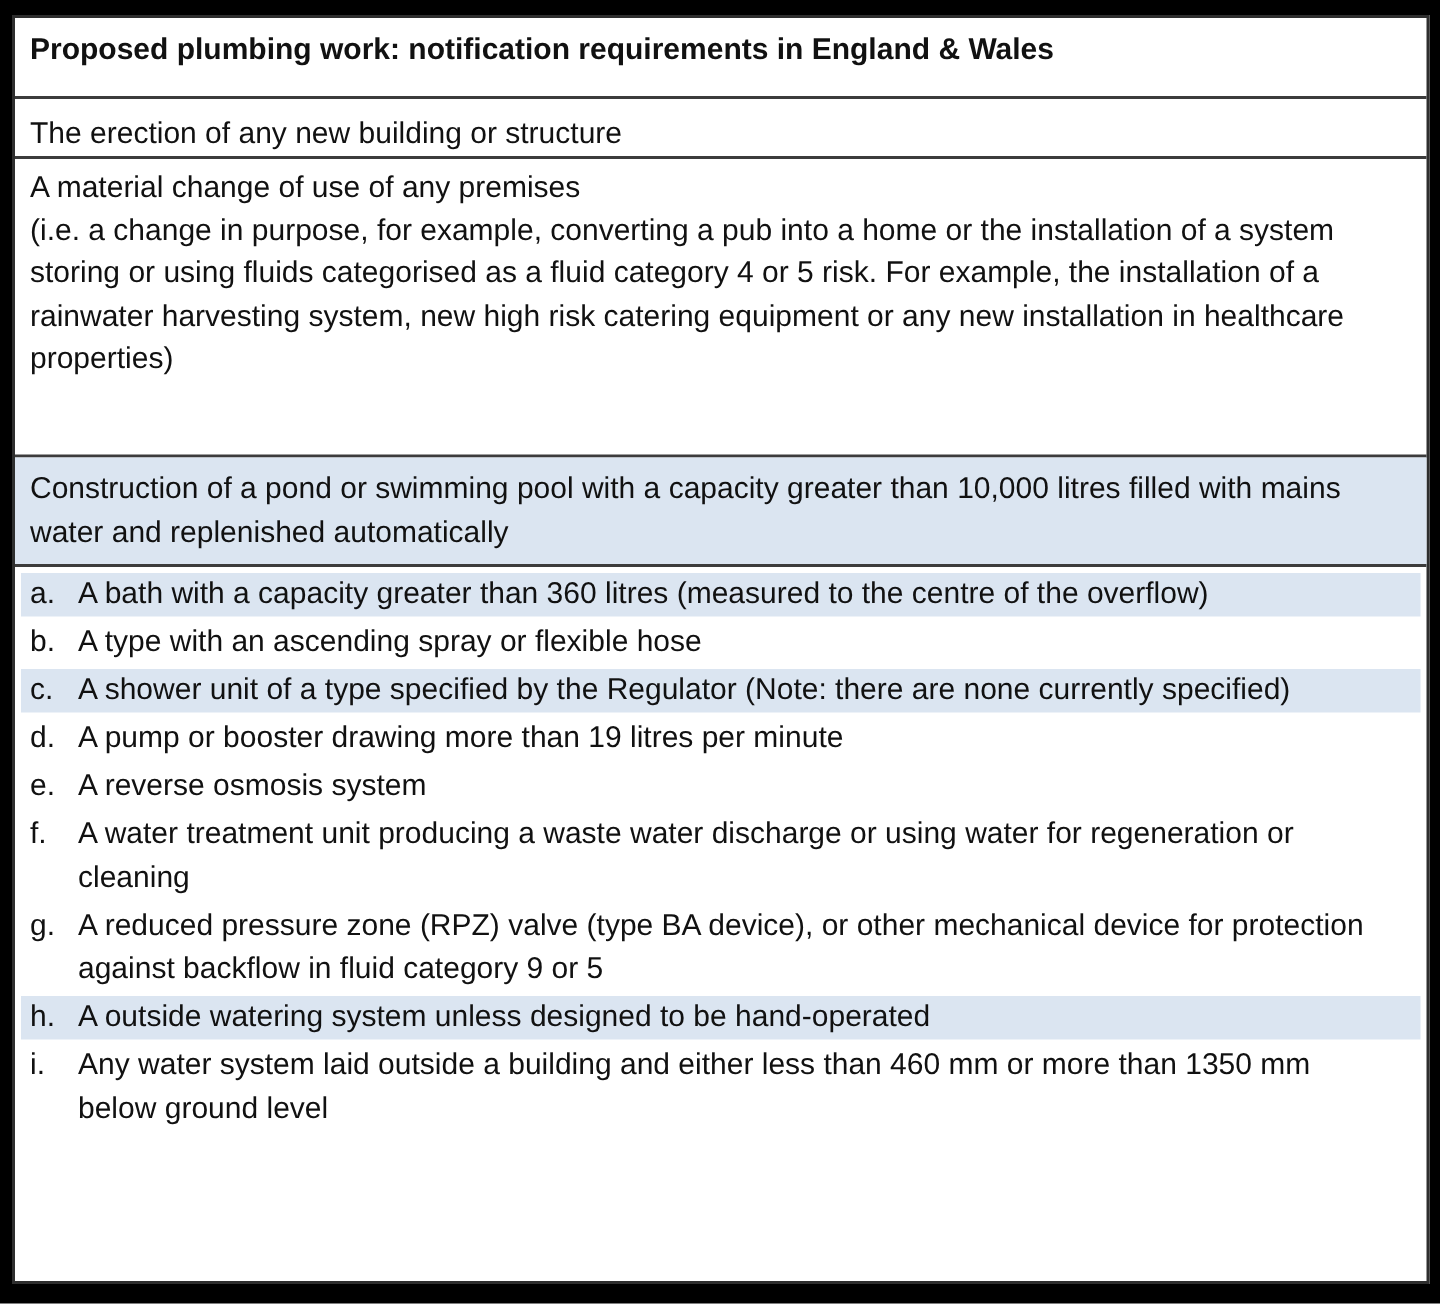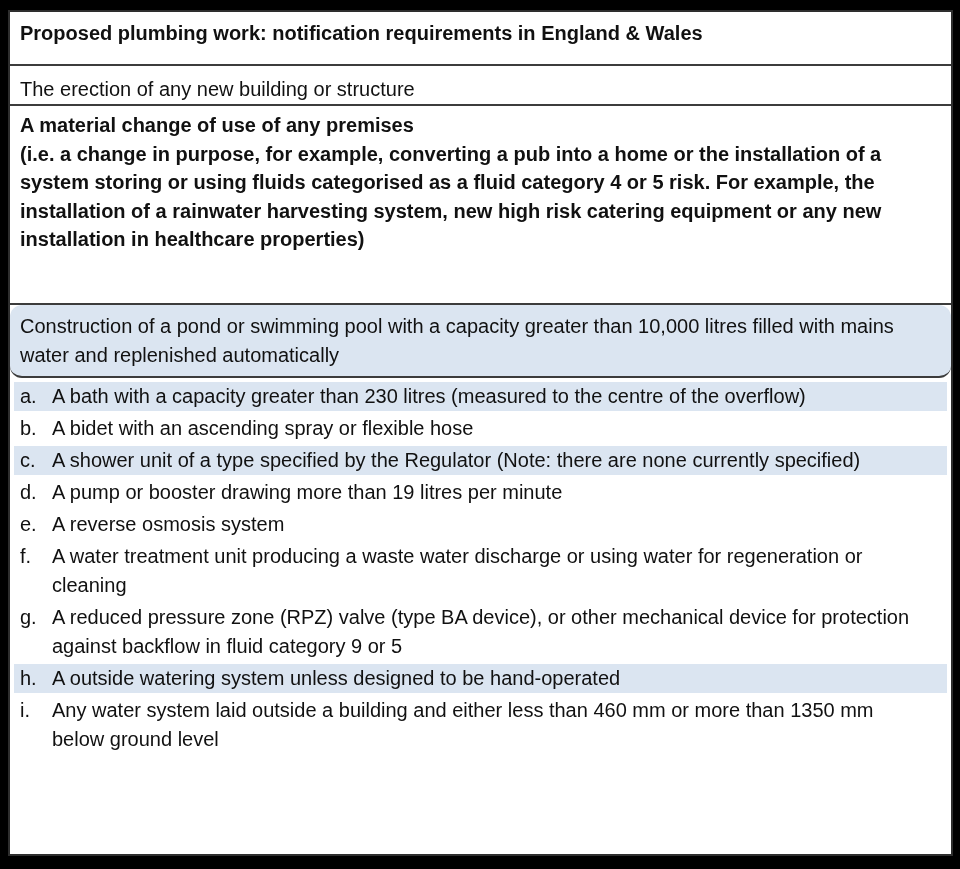--- a/index.html
+++ b/index.html
@@ -45,31 +45,29 @@
   }
   .row-extension {
     height: 60px;
     padding-top: 10px;
     line-height: 26px;
   }
   .row-material {
     height: 199px;
     padding-top: 5px;
     line-height: 28.5px;
-    font-weight: bold;
   }
   .row-material p {
     margin: 0;
   }
   .row-pond {
     height: 73px;
     padding-top: 7px;
     line-height: 29px;
     background: #dbe5f1;
-    border-radius: 12px;
   }
   .row-list {
     border-bottom: none;
     padding: 4px 4px 0 4px;
   }
   .list-item {
     display: flex;
     line-height: 29px;
     margin-bottom: 3px;
   }
@@ -107,26 +105,26 @@
   </div>
 
   <div class="row row-pond">
     <span>Construction of a pond or swimming pool with a capacity greater than 10,000 litres filled with mains water and replenished automatically</span>
   </div>
 
   <div class="row row-list">
 
     <div class="list-item hl">
       <span class="marker">a.</span>
-      <span class="item-text">A bath with a capacity greater than 230 litres (measured to the centre of the overflow)</span>
+      <span class="item-text">A bath with a capacity greater than 360 litres (measured to the centre of the overflow)</span>
     </div>
 
     <div class="list-item">
       <span class="marker">b.</span>
-      <span class="item-text">A bidet with an ascending spray or flexible hose</span>
+      <span class="item-text">A type with an ascending spray or flexible hose</span>
     </div>
 
     <div class="list-item hl">
       <span class="marker">c.</span>
       <span class="item-text">A shower unit of a type specified by the Regulator (Note: there are none currently specified)</span>
     </div>
 
     <div class="list-item">
       <span class="marker">d.</span>
       <span class="item-text">A pump or booster drawing more than 19 litres per minute</span>

